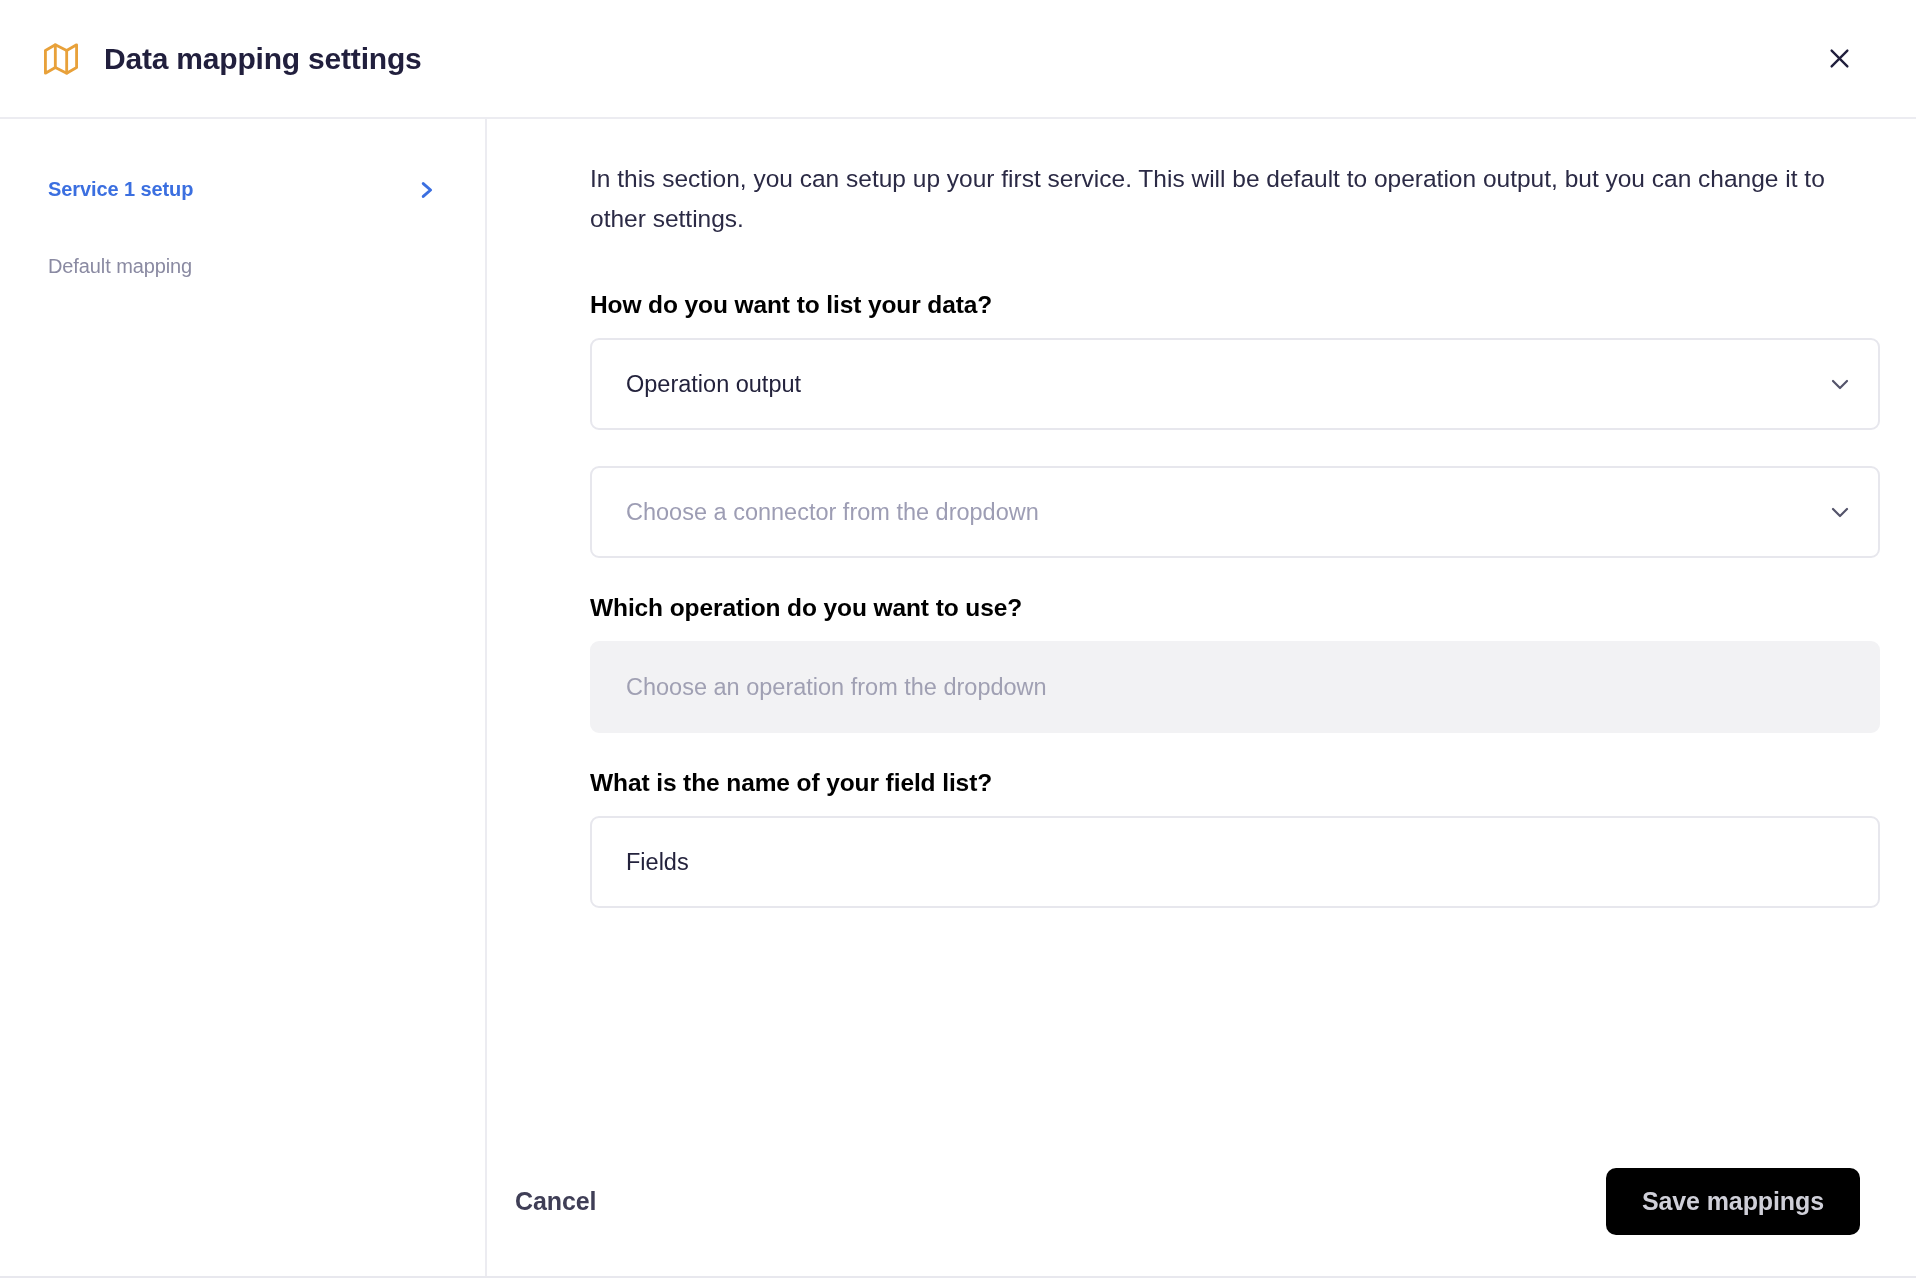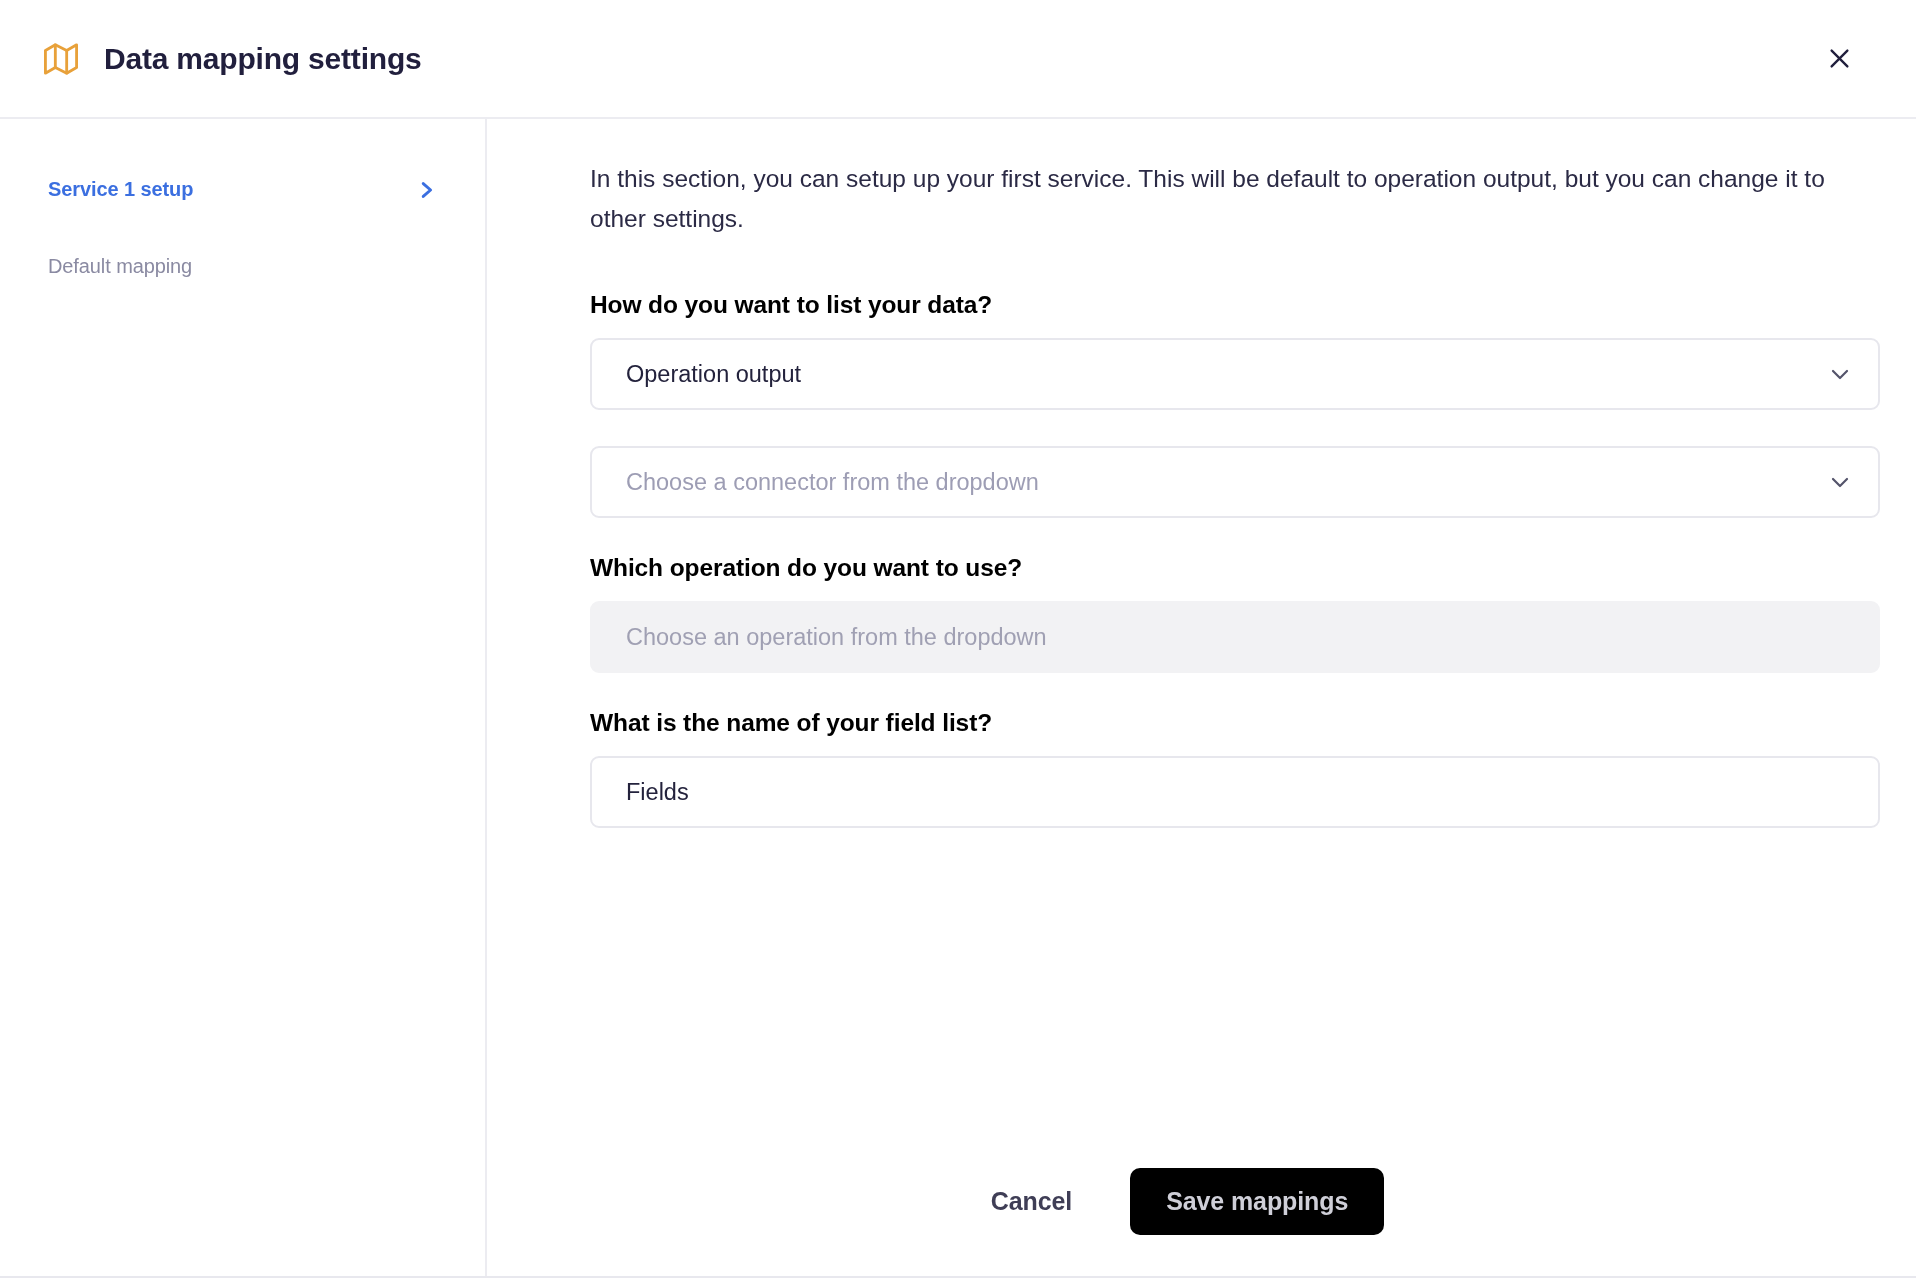--- a/index.html
+++ b/index.html
@@ -148,21 +148,21 @@
     font-size: 24.5px;
     font-weight: 700;
     color: #000000;
     margin-bottom: 19px;
     letter-spacing: -0.1px;
   }
 
   .control {
     width: 1345px;
     max-width: 100%;
-    height: 72px;
+    height: 92px;
     border: 2px solid #e7e7ed;
     border-radius: 9px;
     background: #ffffff;
     display: flex;
     align-items: center;
     padding: 0 26px 0 34px;
     cursor: pointer;
     position: relative;
   }
 
@@ -193,21 +193,21 @@
   .control.disabled .value { color: #a0a0b3; }
 
   .control.text-input { cursor: text; }
 
   
   .modal-footer {
     height: 118px;
     min-height: 118px;
     display: flex;
     align-items: center;
-    justify-content: center;
+    justify-content: space-between;
     padding: 0 56px 32px 0;
     background: #fff;
     gap: 8px;
   }
 
   .btn-cancel {
     background: transparent;
     border: none;
     font-family: inherit;
     font-size: 25px;

